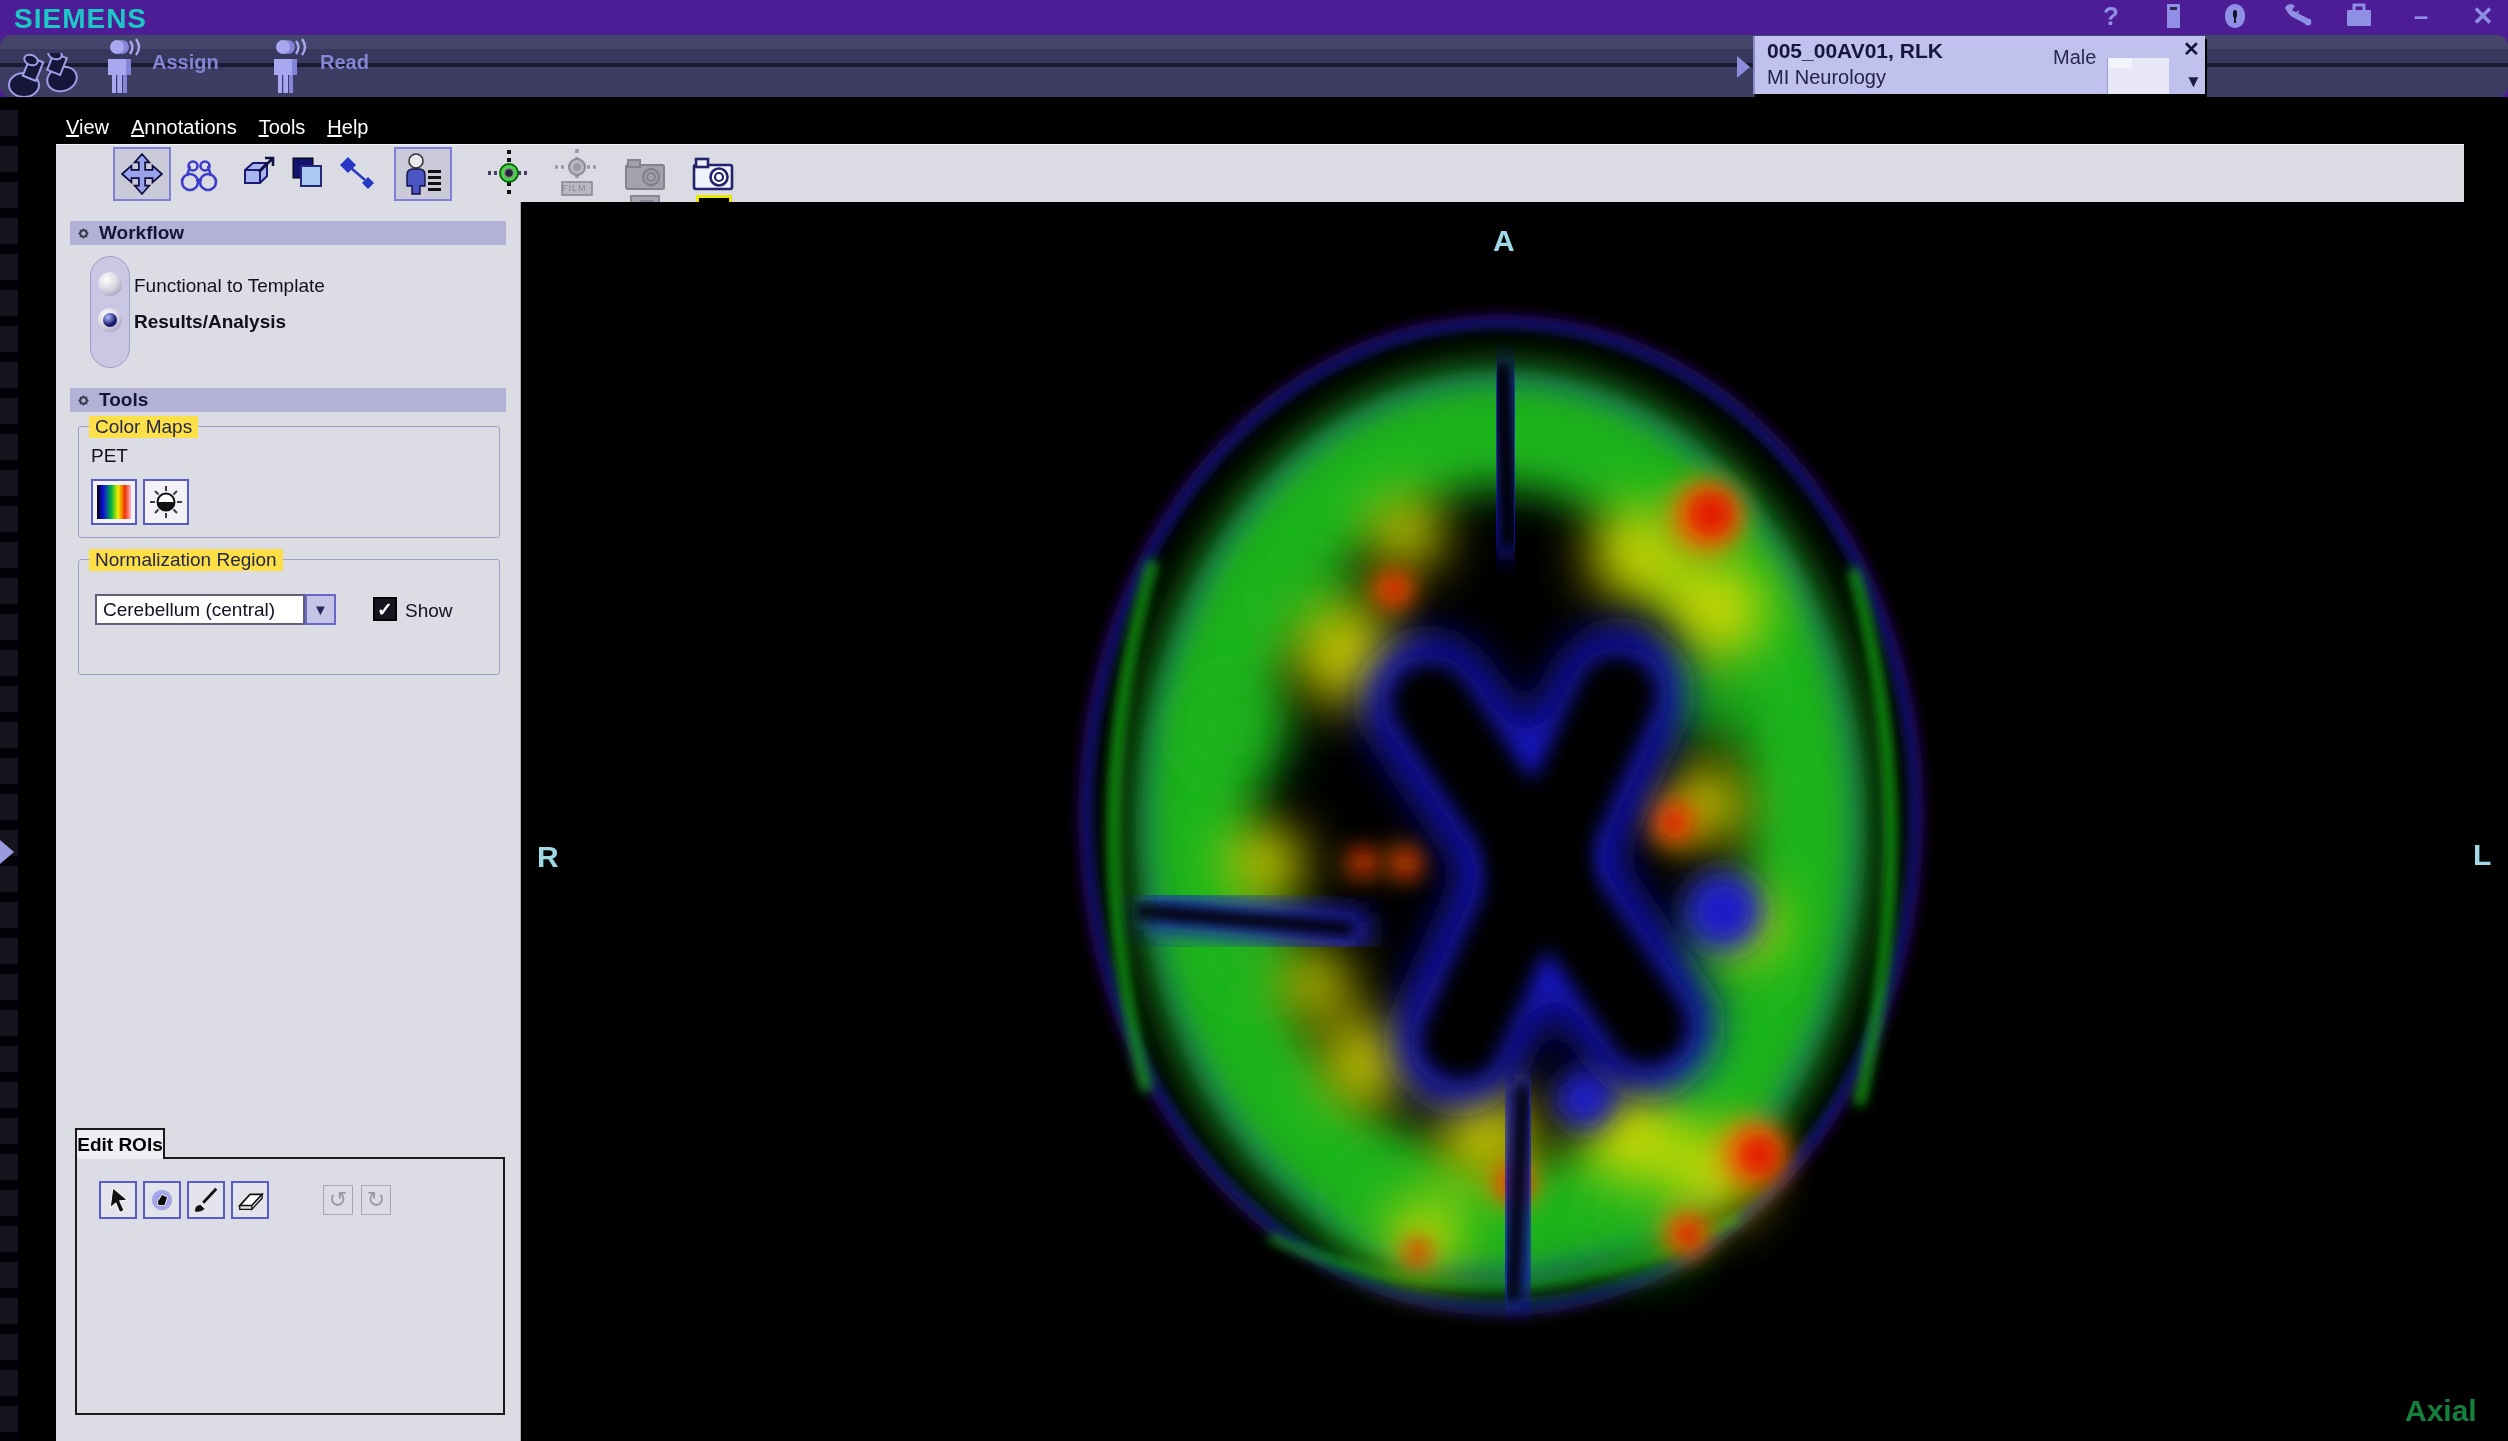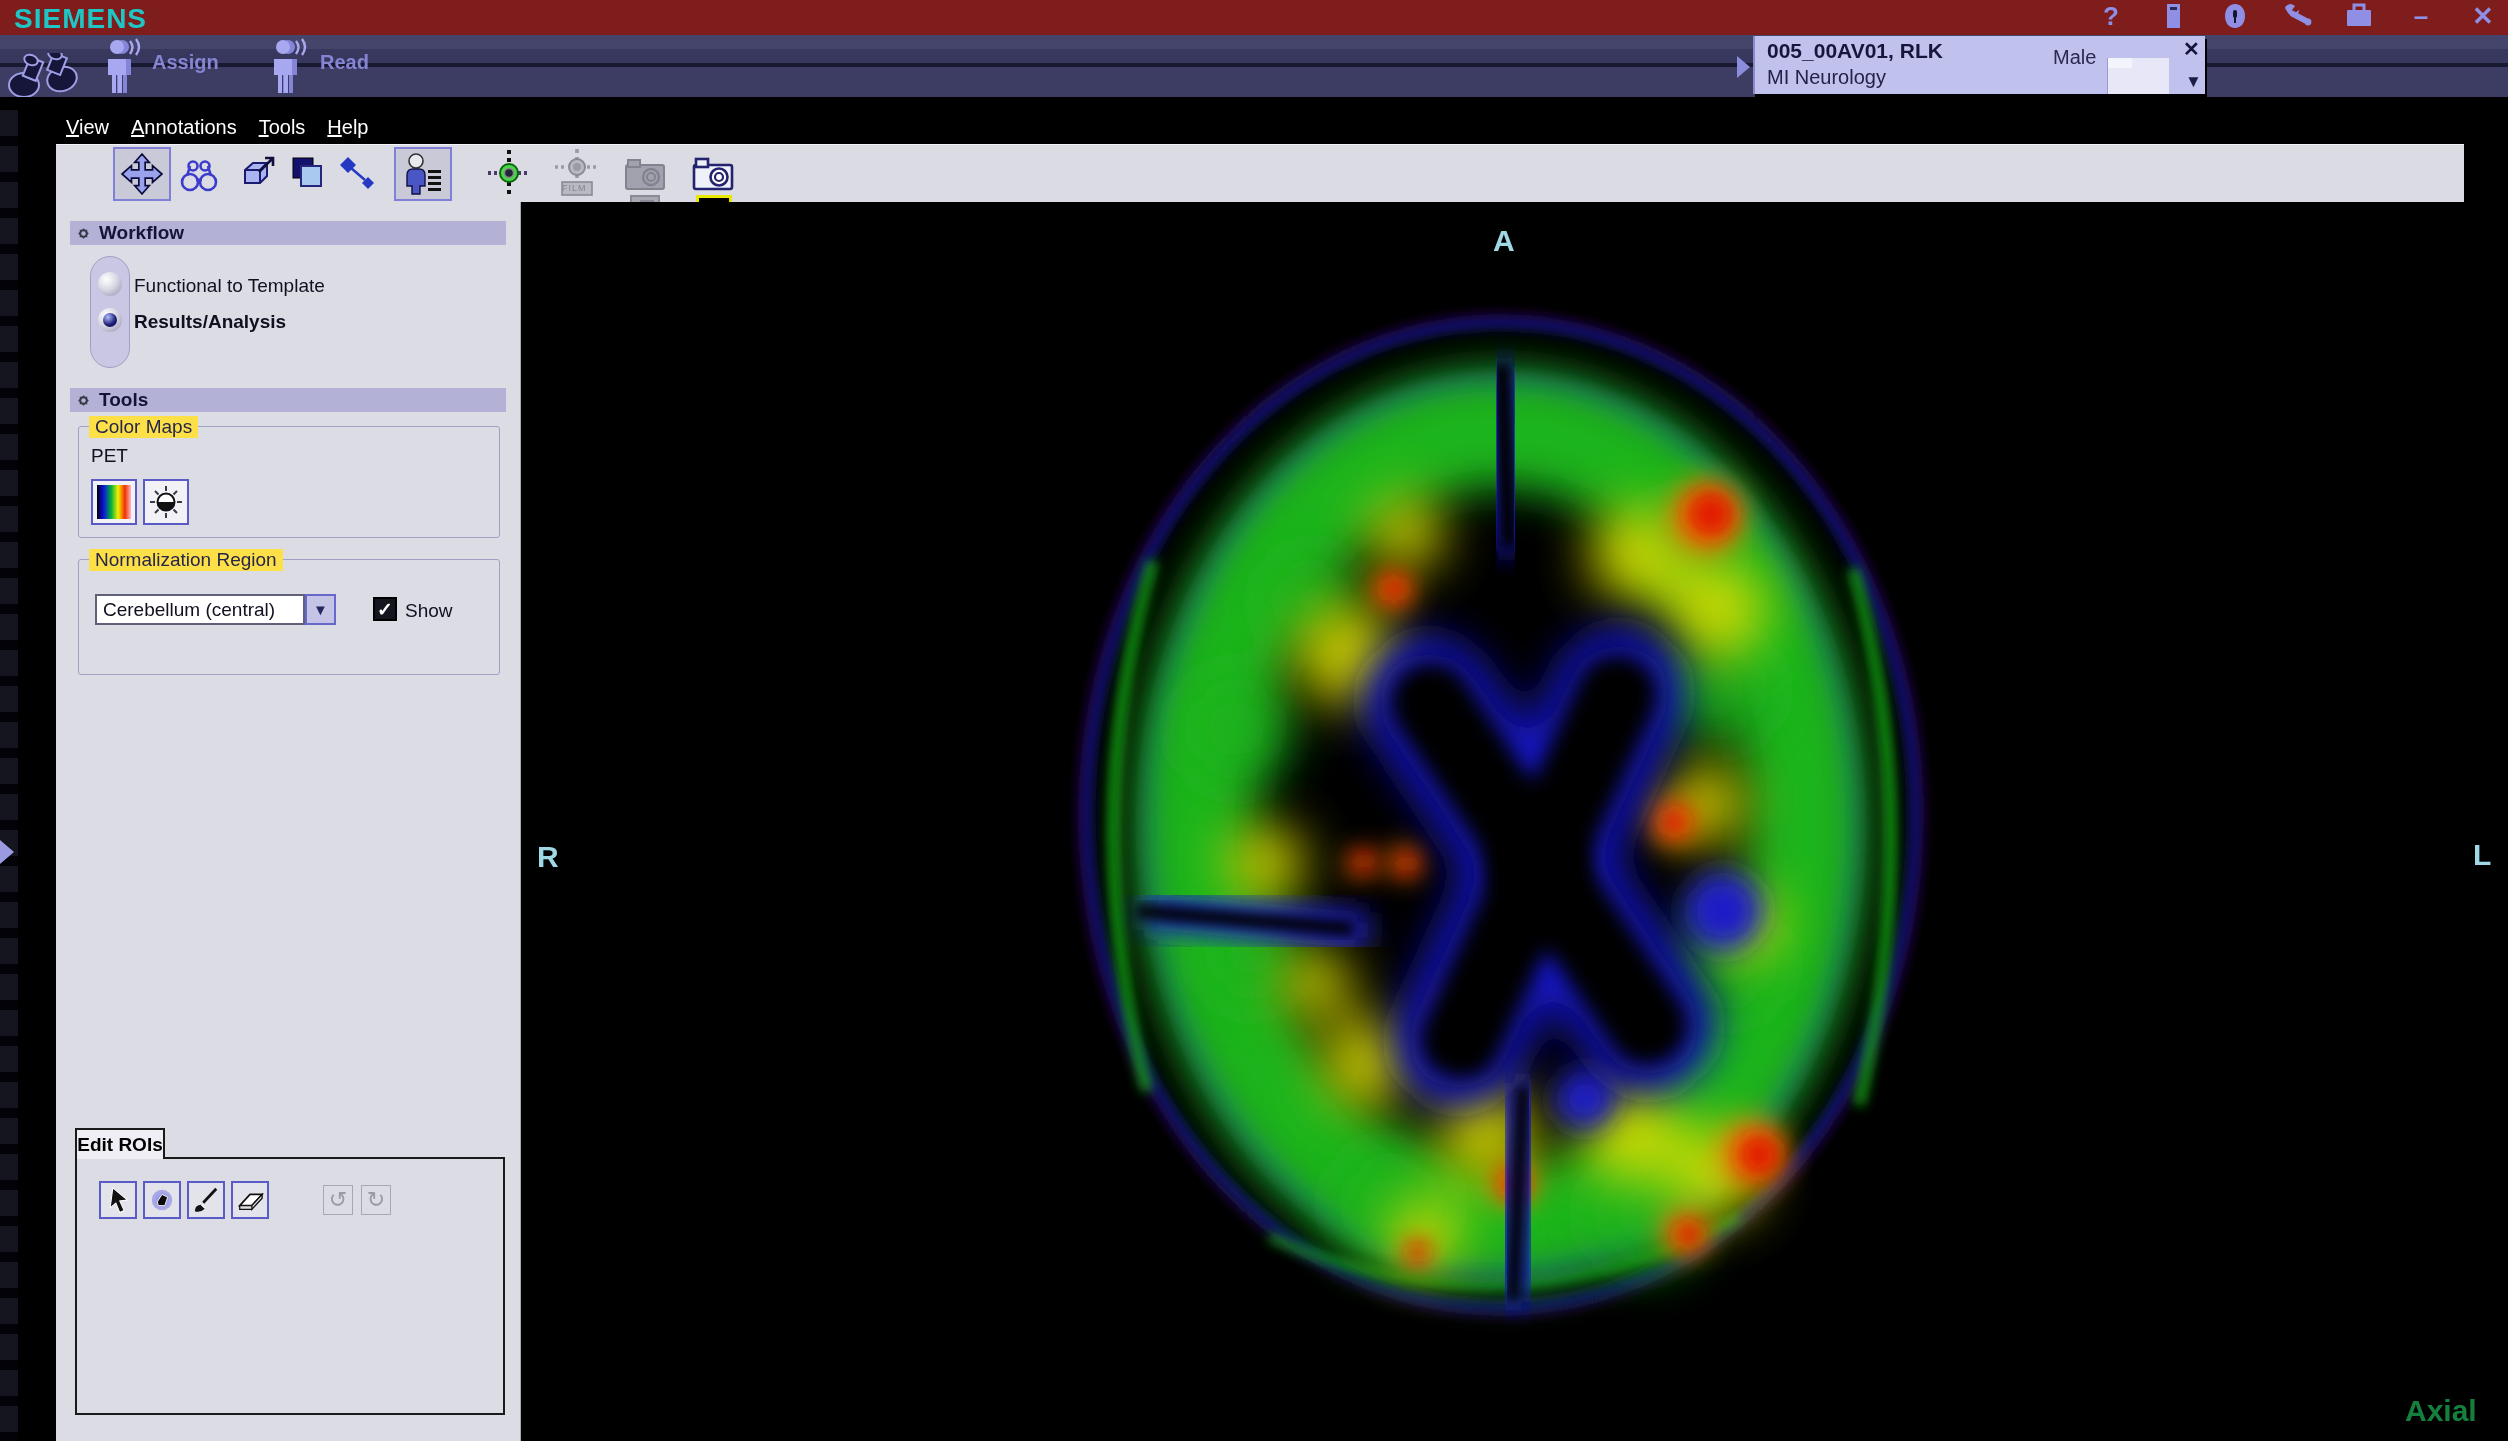--- a/index.html
+++ b/index.html
@@ -1,28 +1,28 @@
 <!DOCTYPE html>
 <html><head>
 <meta charset="utf-8">
 <style>
   * { margin:0; padding:0; box-sizing:border-box; }
   html,body { width:2508px; height:1441px; background:#000; overflow:hidden;
               font-family:"Liberation Sans", sans-serif; }
   .abs { position:absolute; }
 
   
-  #top-banner { position:absolute; left:0; top:0; width:2508px; height:110px; background:#7f1d1d; }
+  #top-banner { position:absolute; left:0; top:0; width:2508px; height:110px; background:#4c1d95; }
   #brand { position:absolute; left:14px; top:3px; font-size:28px; font-weight:bold;
            letter-spacing:1px; color:#1fc6c6; }
   .winicons { position:absolute; right:8px; top:0; height:32px; display:flex; align-items:center; gap:28px; }
   .winicon { width:34px; height:30px; display:flex; align-items:center; justify-content:center;
              color:#8f8fe6; font-size:26px; font-weight:bold; }
   #navy-bar { position:absolute; left:0; top:35px; width:2508px; height:62px;
-      background:repeating-linear-gradient(180deg,#45456b 0 14px,#38385e 14px 28px,#191932 28px 32px,#3d3d63 32px 62px); }
+      background:repeating-linear-gradient(180deg,#45456b 0 14px,#38385e 14px 28px,#191932 28px 32px,#3d3d63 32px 62px);border-radius:11px; }
   .nav-label { position:absolute; top:16px; font-size:20px; font-weight:bold; color:#8585d4; }
   #gap-row { position:absolute; left:0; top:97px; width:2508px; height:13px; background:#000; }
 
   
   #patient-banner { position:absolute; left:1753px; top:36px; width:452px; height:58px;
       background:#c1c1ee; border-left:2px solid #8a8ac8; box-shadow:2px 3px 0 #000;text-align:center; }
   #pb-name { position:absolute; left:12px; top:3px; font-size:21px; font-weight:bold; color:#16163c; }
   #pb-sex  { position:absolute; left:298px; top:10px; font-size:20px; color:#2a2a50; }
   #pb-app  { position:absolute; left:12px; top:30px; font-size:20px; color:#22224a; }
   #pb-close{ position:absolute; left:428px; top:1px; font-size:20px; font-weight:bold; color:#14143a; }

